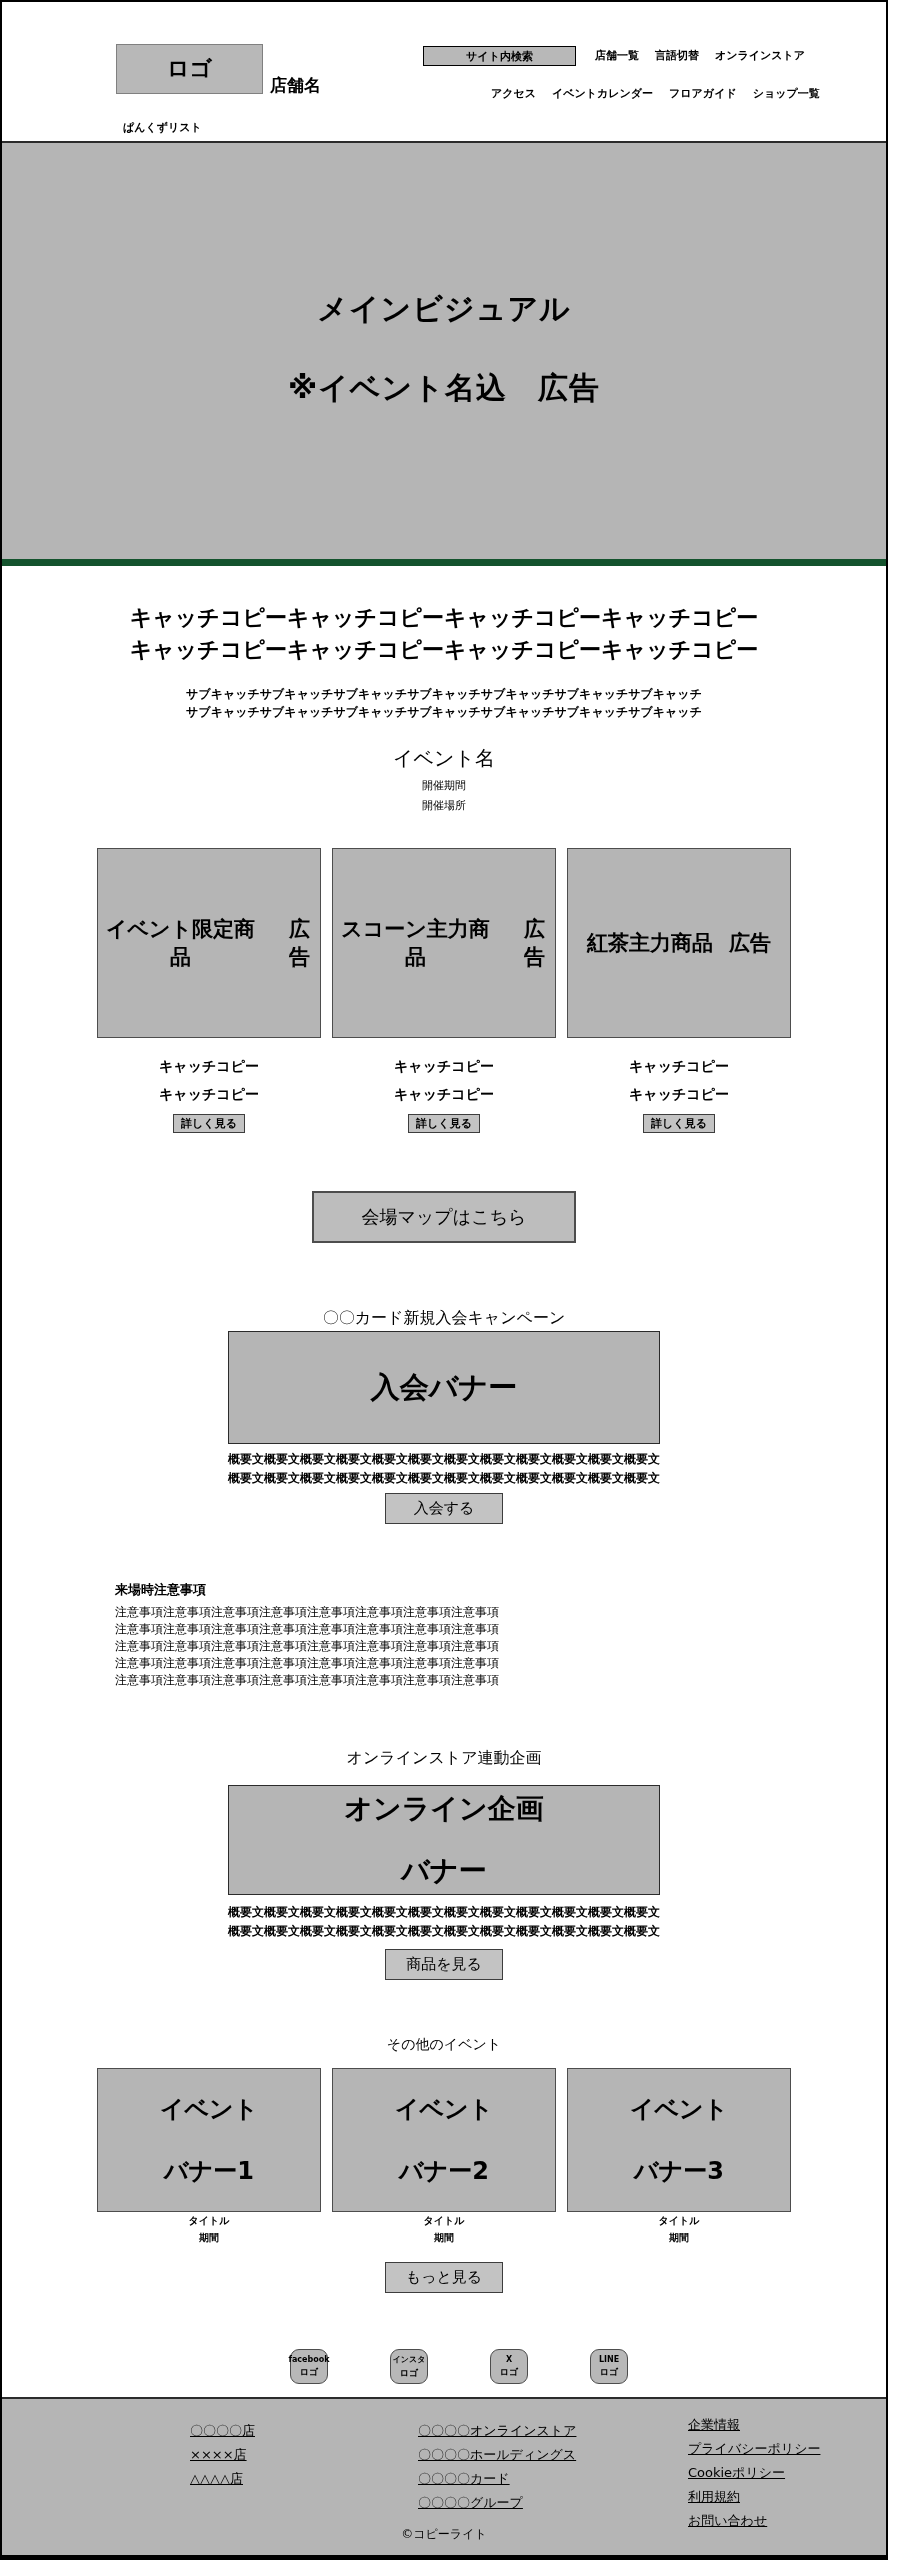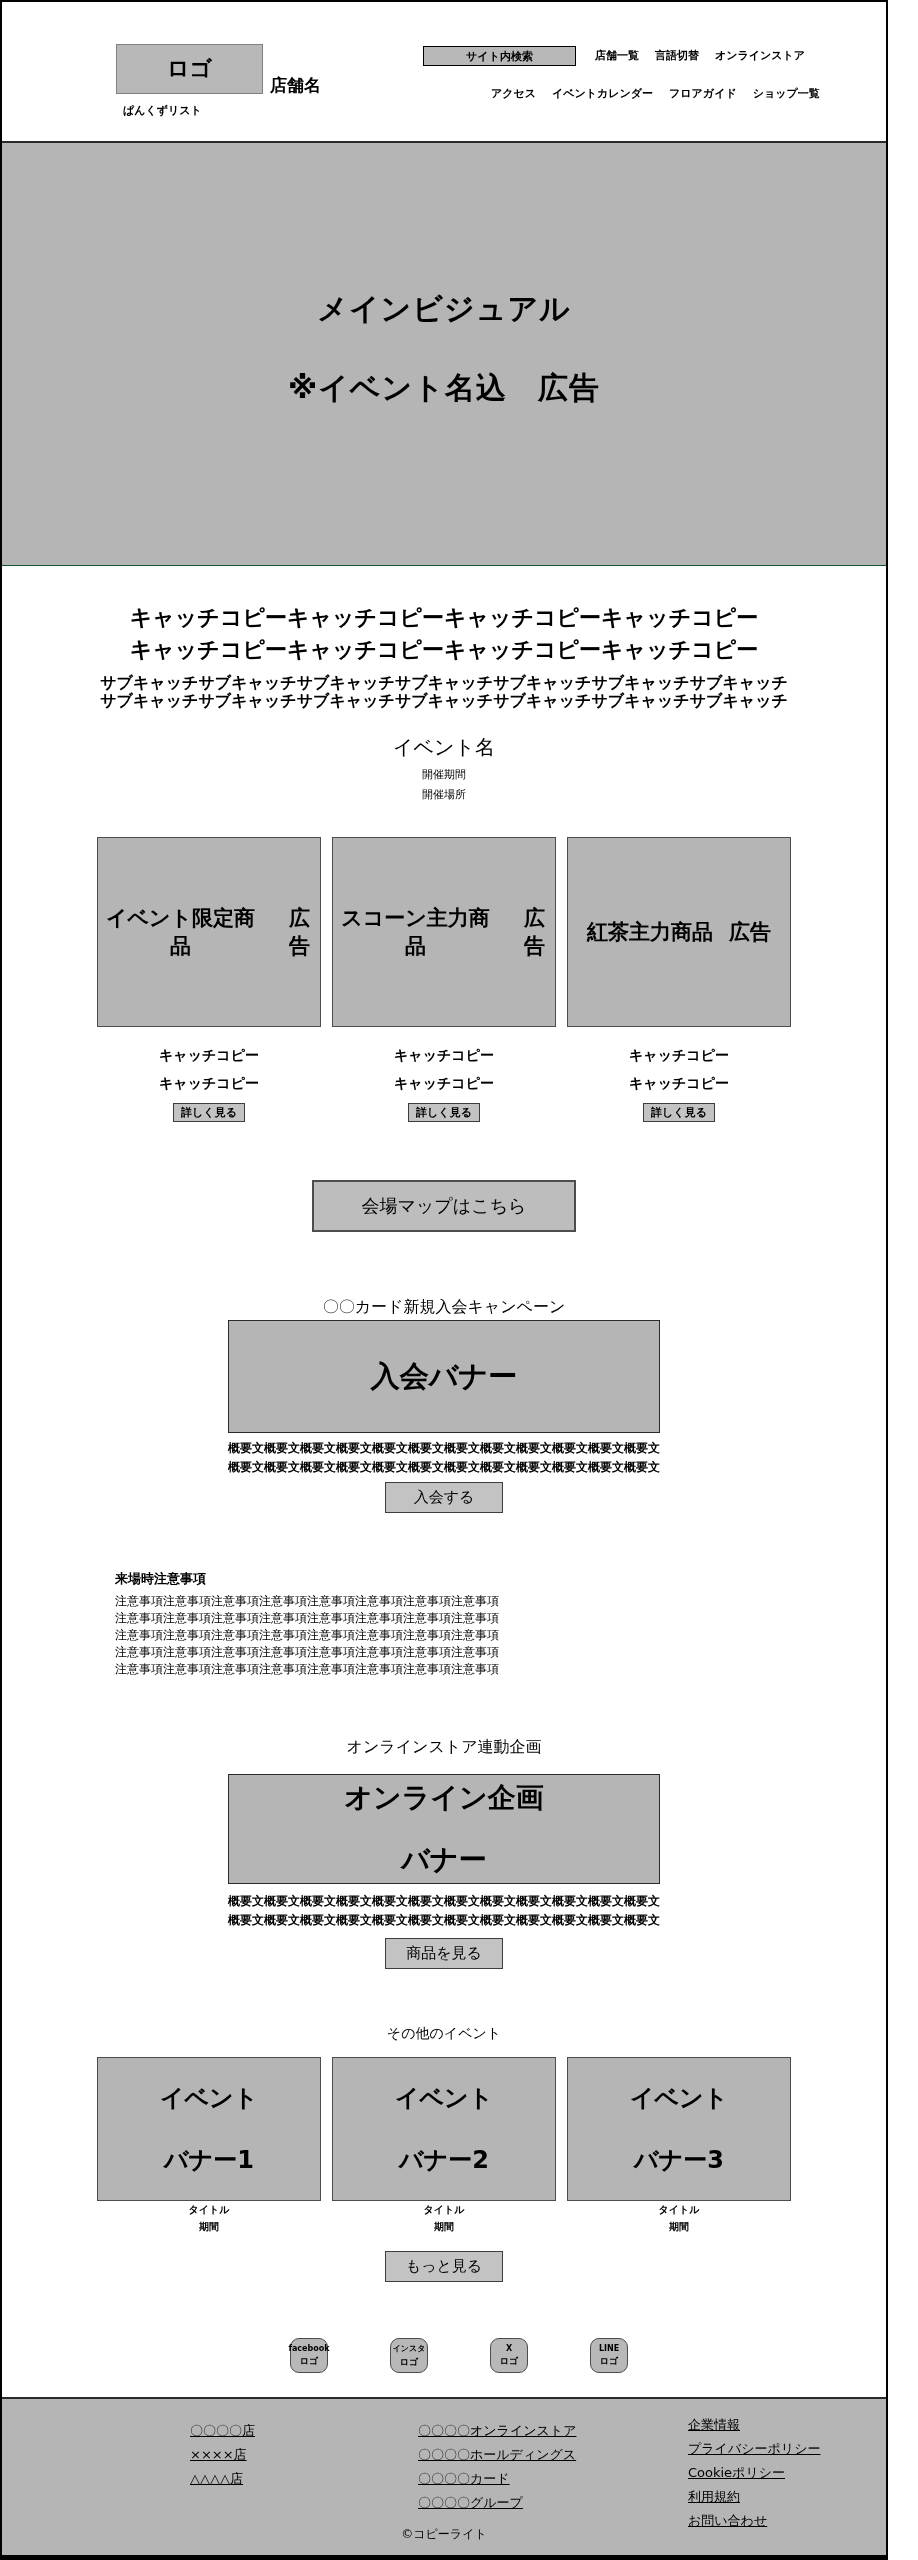--- a/index.html
+++ b/index.html
@@ -7,39 +7,39 @@
   .page { position:relative; width:888px; height:2560px; background:#fff;
           border:2px solid #000; border-bottom:5px solid #000; overflow:hidden; }
 
   
   .header { position:relative; height:139px; background:#fff; }
   .logo-box { position:absolute; left:114px; top:42px; width:147px; height:50px;
               background:#b8b8b8; border:1px solid #808080; display:flex;
               align-items:center; justify-content:center;
               font-size:22px; font-weight:bold; cursor:pointer; }
   .shop-name { position:absolute; left:268px; top:72px; font-size:17px; font-weight:bold; }
-  .breadcrumb { position:absolute; left:121px; top:101px; font-size:11px; font-weight:bold; cursor:pointer;font-family:Liberation Mono, monospace; }
+  .breadcrumb { position:absolute; left:121px; top:118px; font-size:11px; font-weight:bold; cursor:pointer;font-family:Liberation Mono, monospace; }
   .search-box { position:absolute; left:421px; top:44px; width:153px; height:20px;
                 background:#b8b8b8; border:1px solid #000; font-size:11px; font-weight:bold;
                 padding:0 4px; font-family:inherit; color:#000;text-align:center; }
   .search-box::placeholder { color:#000; opacity:1; }
   .nav-row1 { position:absolute; left:593px; top:46px; display:flex; gap:16px; }
   .nav-row2 { position:absolute; left:489px; top:84px; display:flex; gap:16px; }
   .nav-link { font-size:11px; font-weight:bold; white-space:nowrap; cursor:pointer; }
 
   
   .hero { height:425px; background:#b5b5b5; border-top:2px solid #2b2b2b;
-          border-bottom:1px solid #14532d; text-align:center; cursor:pointer; }
+          border-bottom:7px solid #14532d; text-align:center; cursor:pointer; }
   .hero-line1 { padding-top:146px; font-size:30px; font-weight:bold; letter-spacing:1px; }
   .hero-line2 { margin-top:38px; font-size:30px; font-weight:bold; letter-spacing:1px; }
 
   
   .center { text-align:center; }
   .catch { margin-top:36px; font-size:22px; font-weight:bold; line-height:32px; }
-  .subcatch { margin-top:8px; font-size:16px; font-weight:bold; line-height:18px;font-family:Liberation Serif, serif; }
+  .subcatch { margin-top:19px; font-size:12px; font-weight:bold; line-height:18px;font-family:Liberation Serif, serif; }
   .event-name { margin-top:24px; font-size:20px; line-height:26px; }
   .event-meta { margin-top:5px; font-size:11px; line-height:20px; }
 
   
   .card-row { width:694px; margin:32px auto 0; display:flex; justify-content:space-between; }
   .card { width:224px; text-align:center; }
   .card-banner { height:190px; background:#b5b5b5; border:1px solid #4d4d4d;
                  display:flex; flex-direction:row; align-items:center; justify-content:center;
                  gap:16px; font-size:21px; font-weight:bold; cursor:pointer; }
   .card-copy { margin-top:14px; font-size:14px; font-weight:bold; line-height:28px; }

